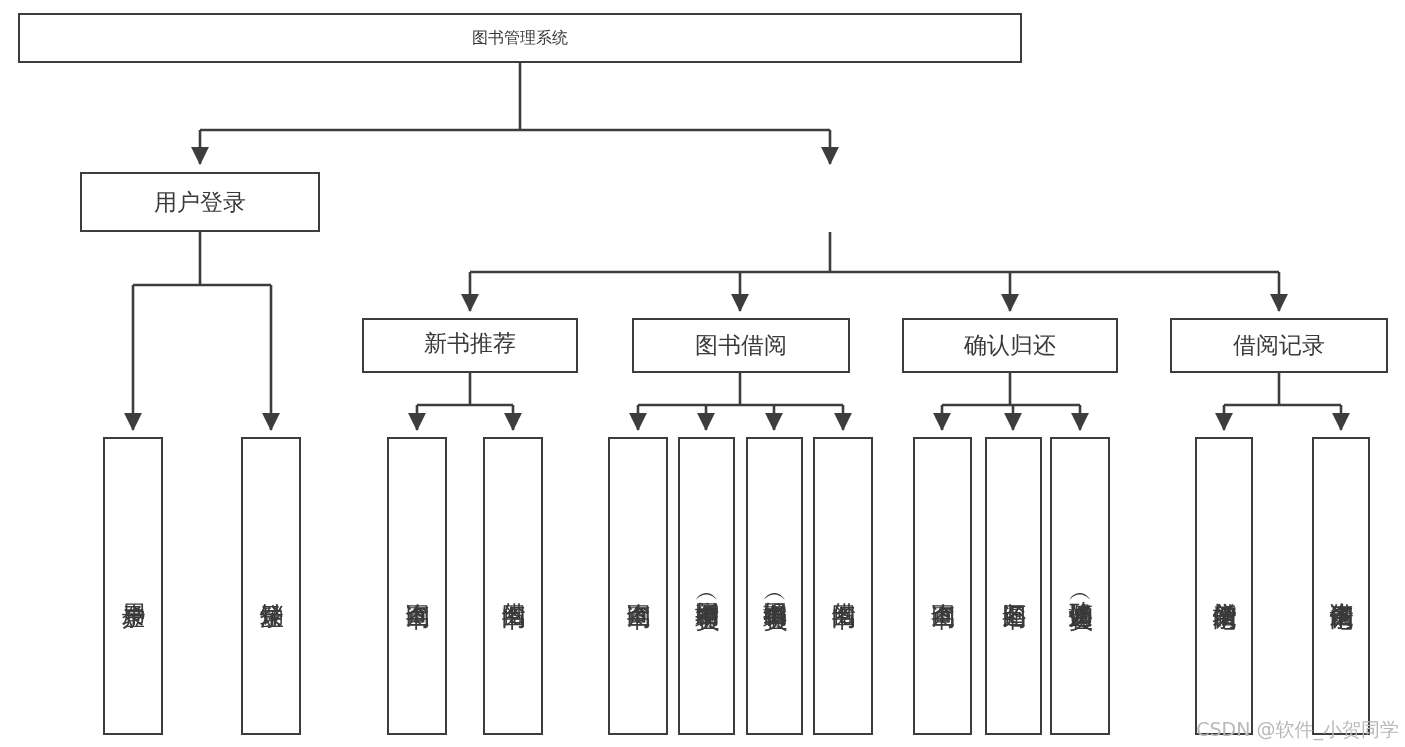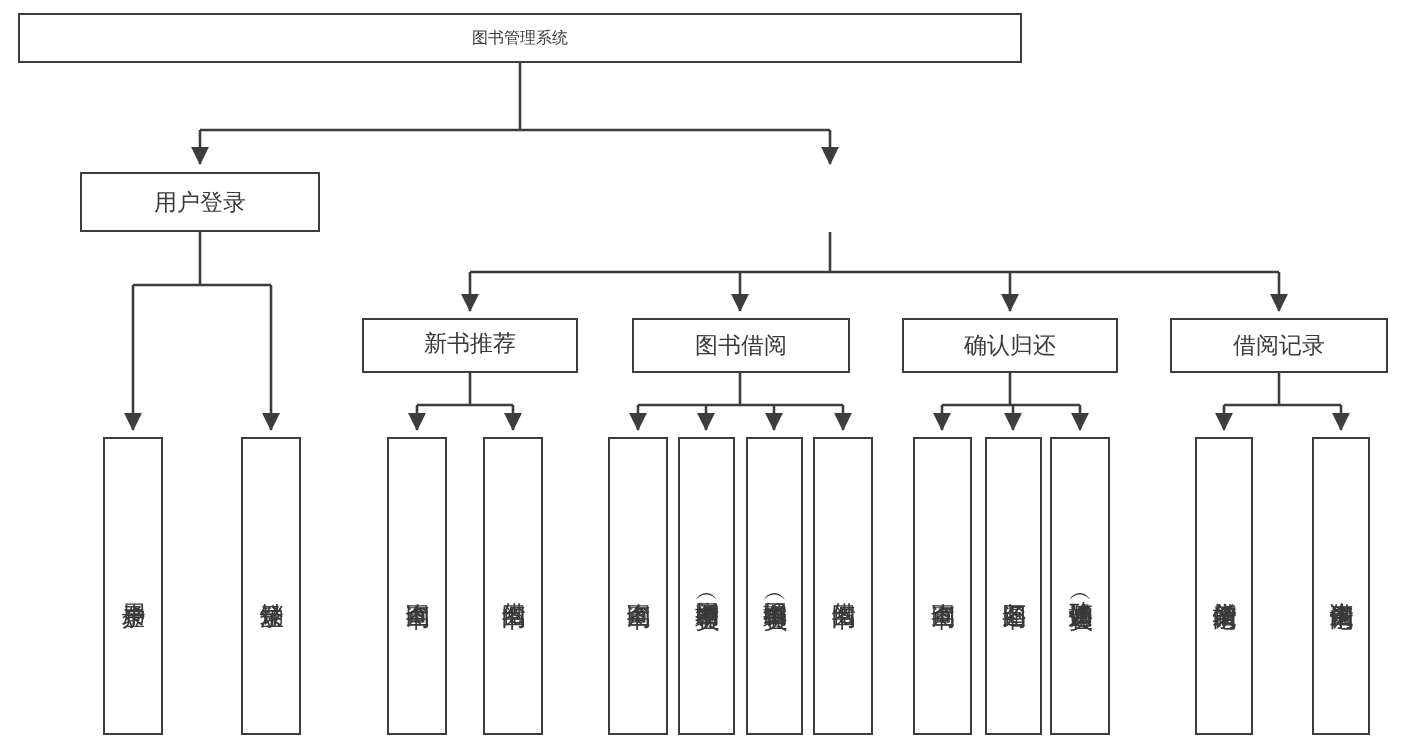--- a/index.html
+++ b/index.html
@@ -196,14 +196,15 @@
   </div>
 
   <div class="node node-v" style="left:1195px; top:437px; width:58px; height:298px;">
     <span class="label">新增借阅记录</span>
   </div>
 
   <div class="node node-v" style="left:1312px; top:437px; width:58px; height:298px;">
     <span class="label">查询借阅记录</span>
   </div>
 
+  <div class="watermark">CSDN @软件_小贺同学</div>
 
 </div>
 
 </body></html>

